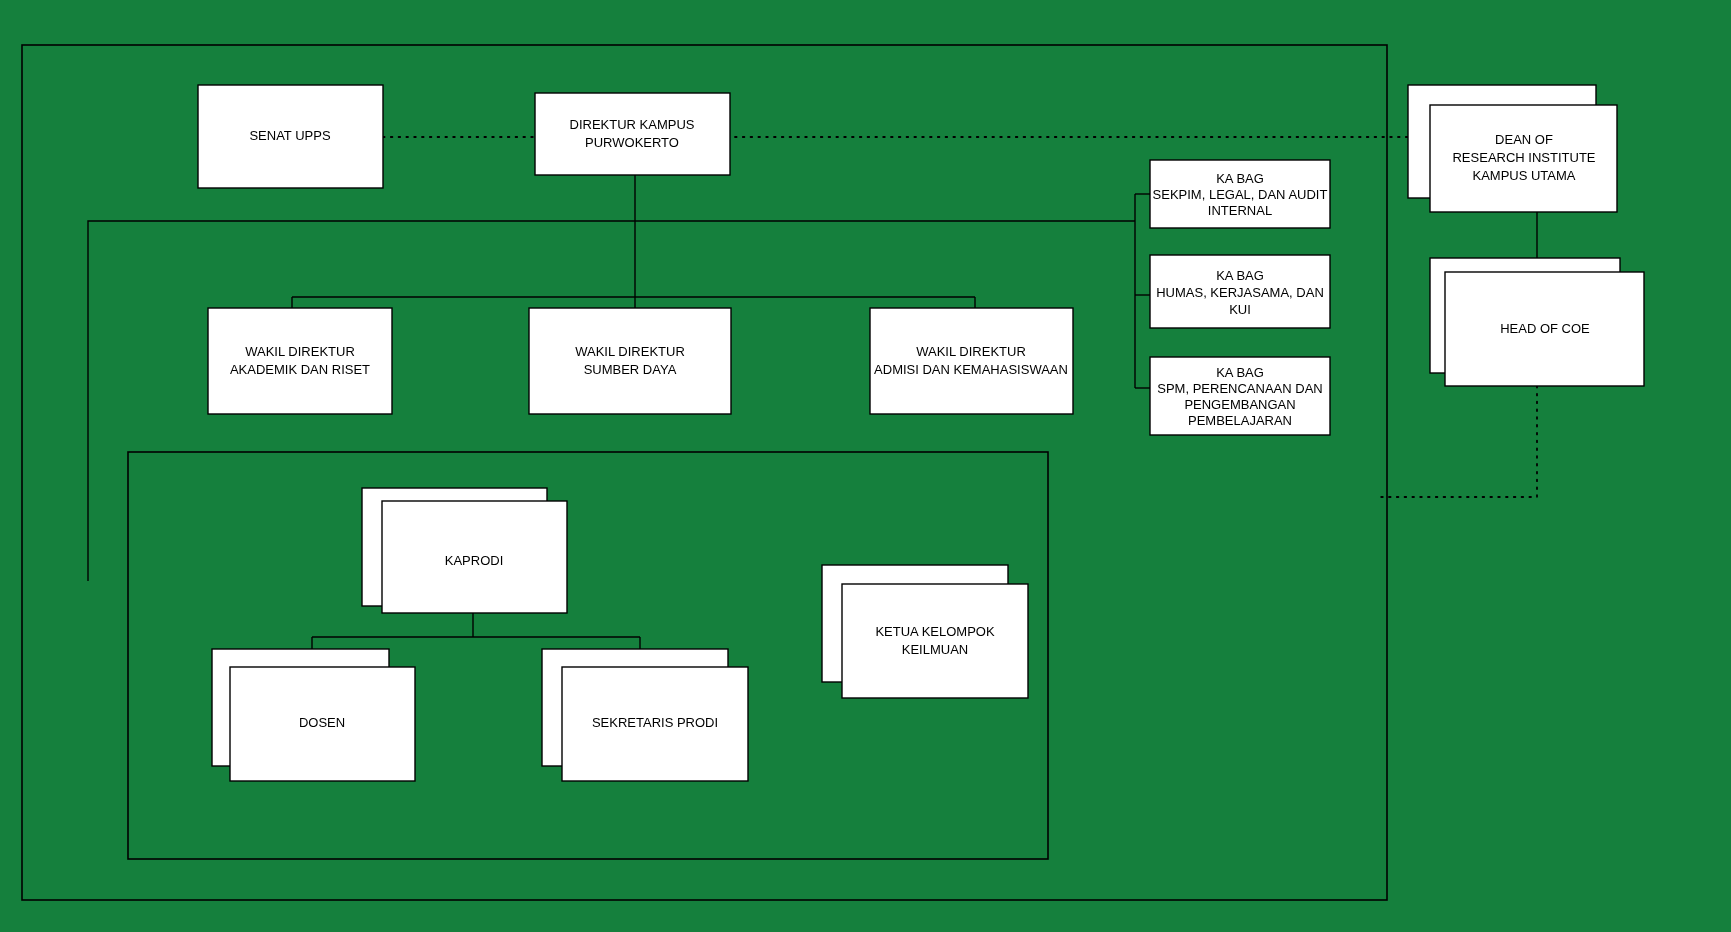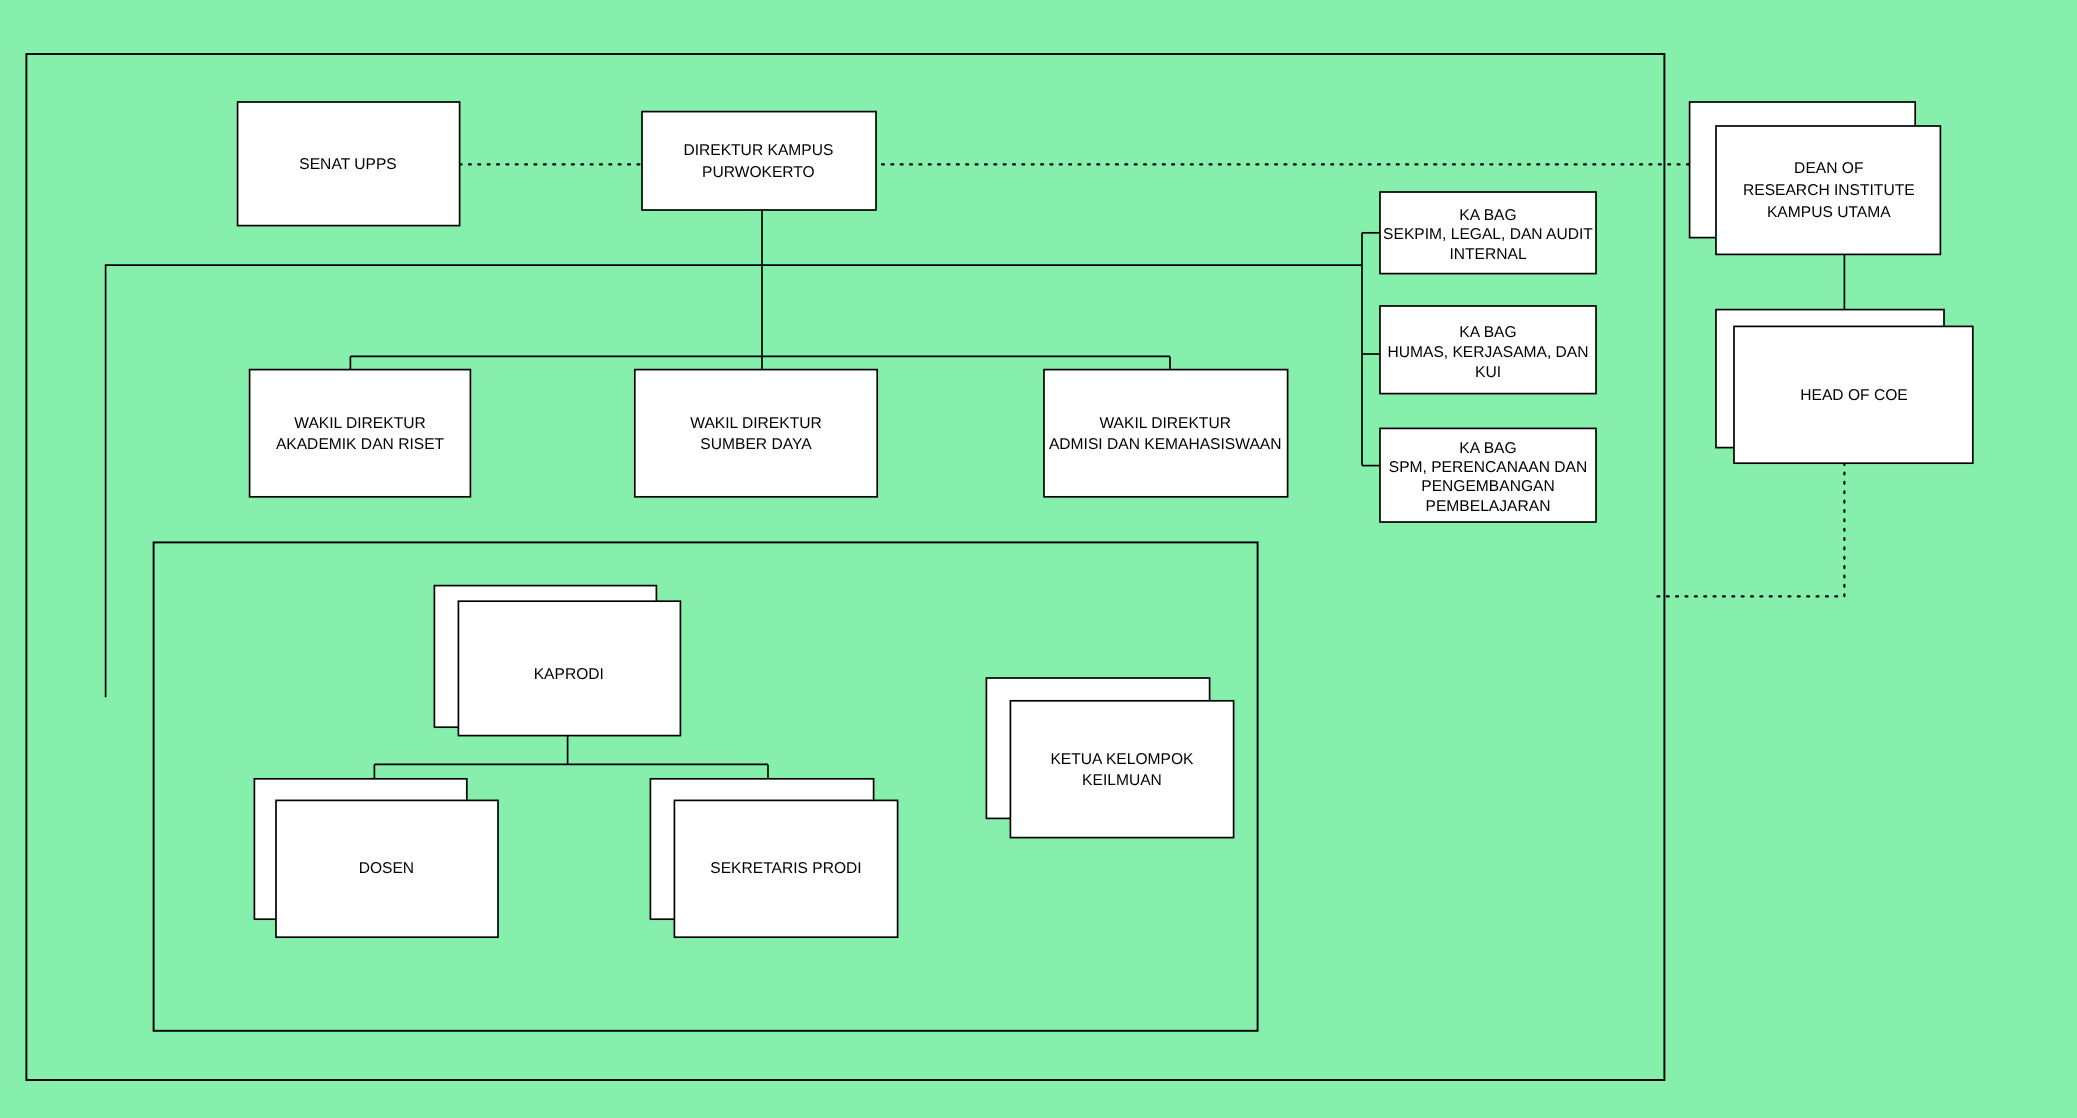--- a/index.html
+++ b/index.html
@@ -7,21 +7,21 @@
     padding: 0;
     background: #ffffff;
   }
   body {
     font-family: "Liberation Sans", sans-serif;
   }
   #canvas {
     position: relative;
     width: 1731px;
     height: 932px;
-    background: #86efac;
+    background: #15803d;
     overflow: hidden;
   }
   svg#diagram {
     position: absolute;
     left: 0;
     top: 0;
     width: 1731px;
     height: 932px;
   }
   .box-rect {

